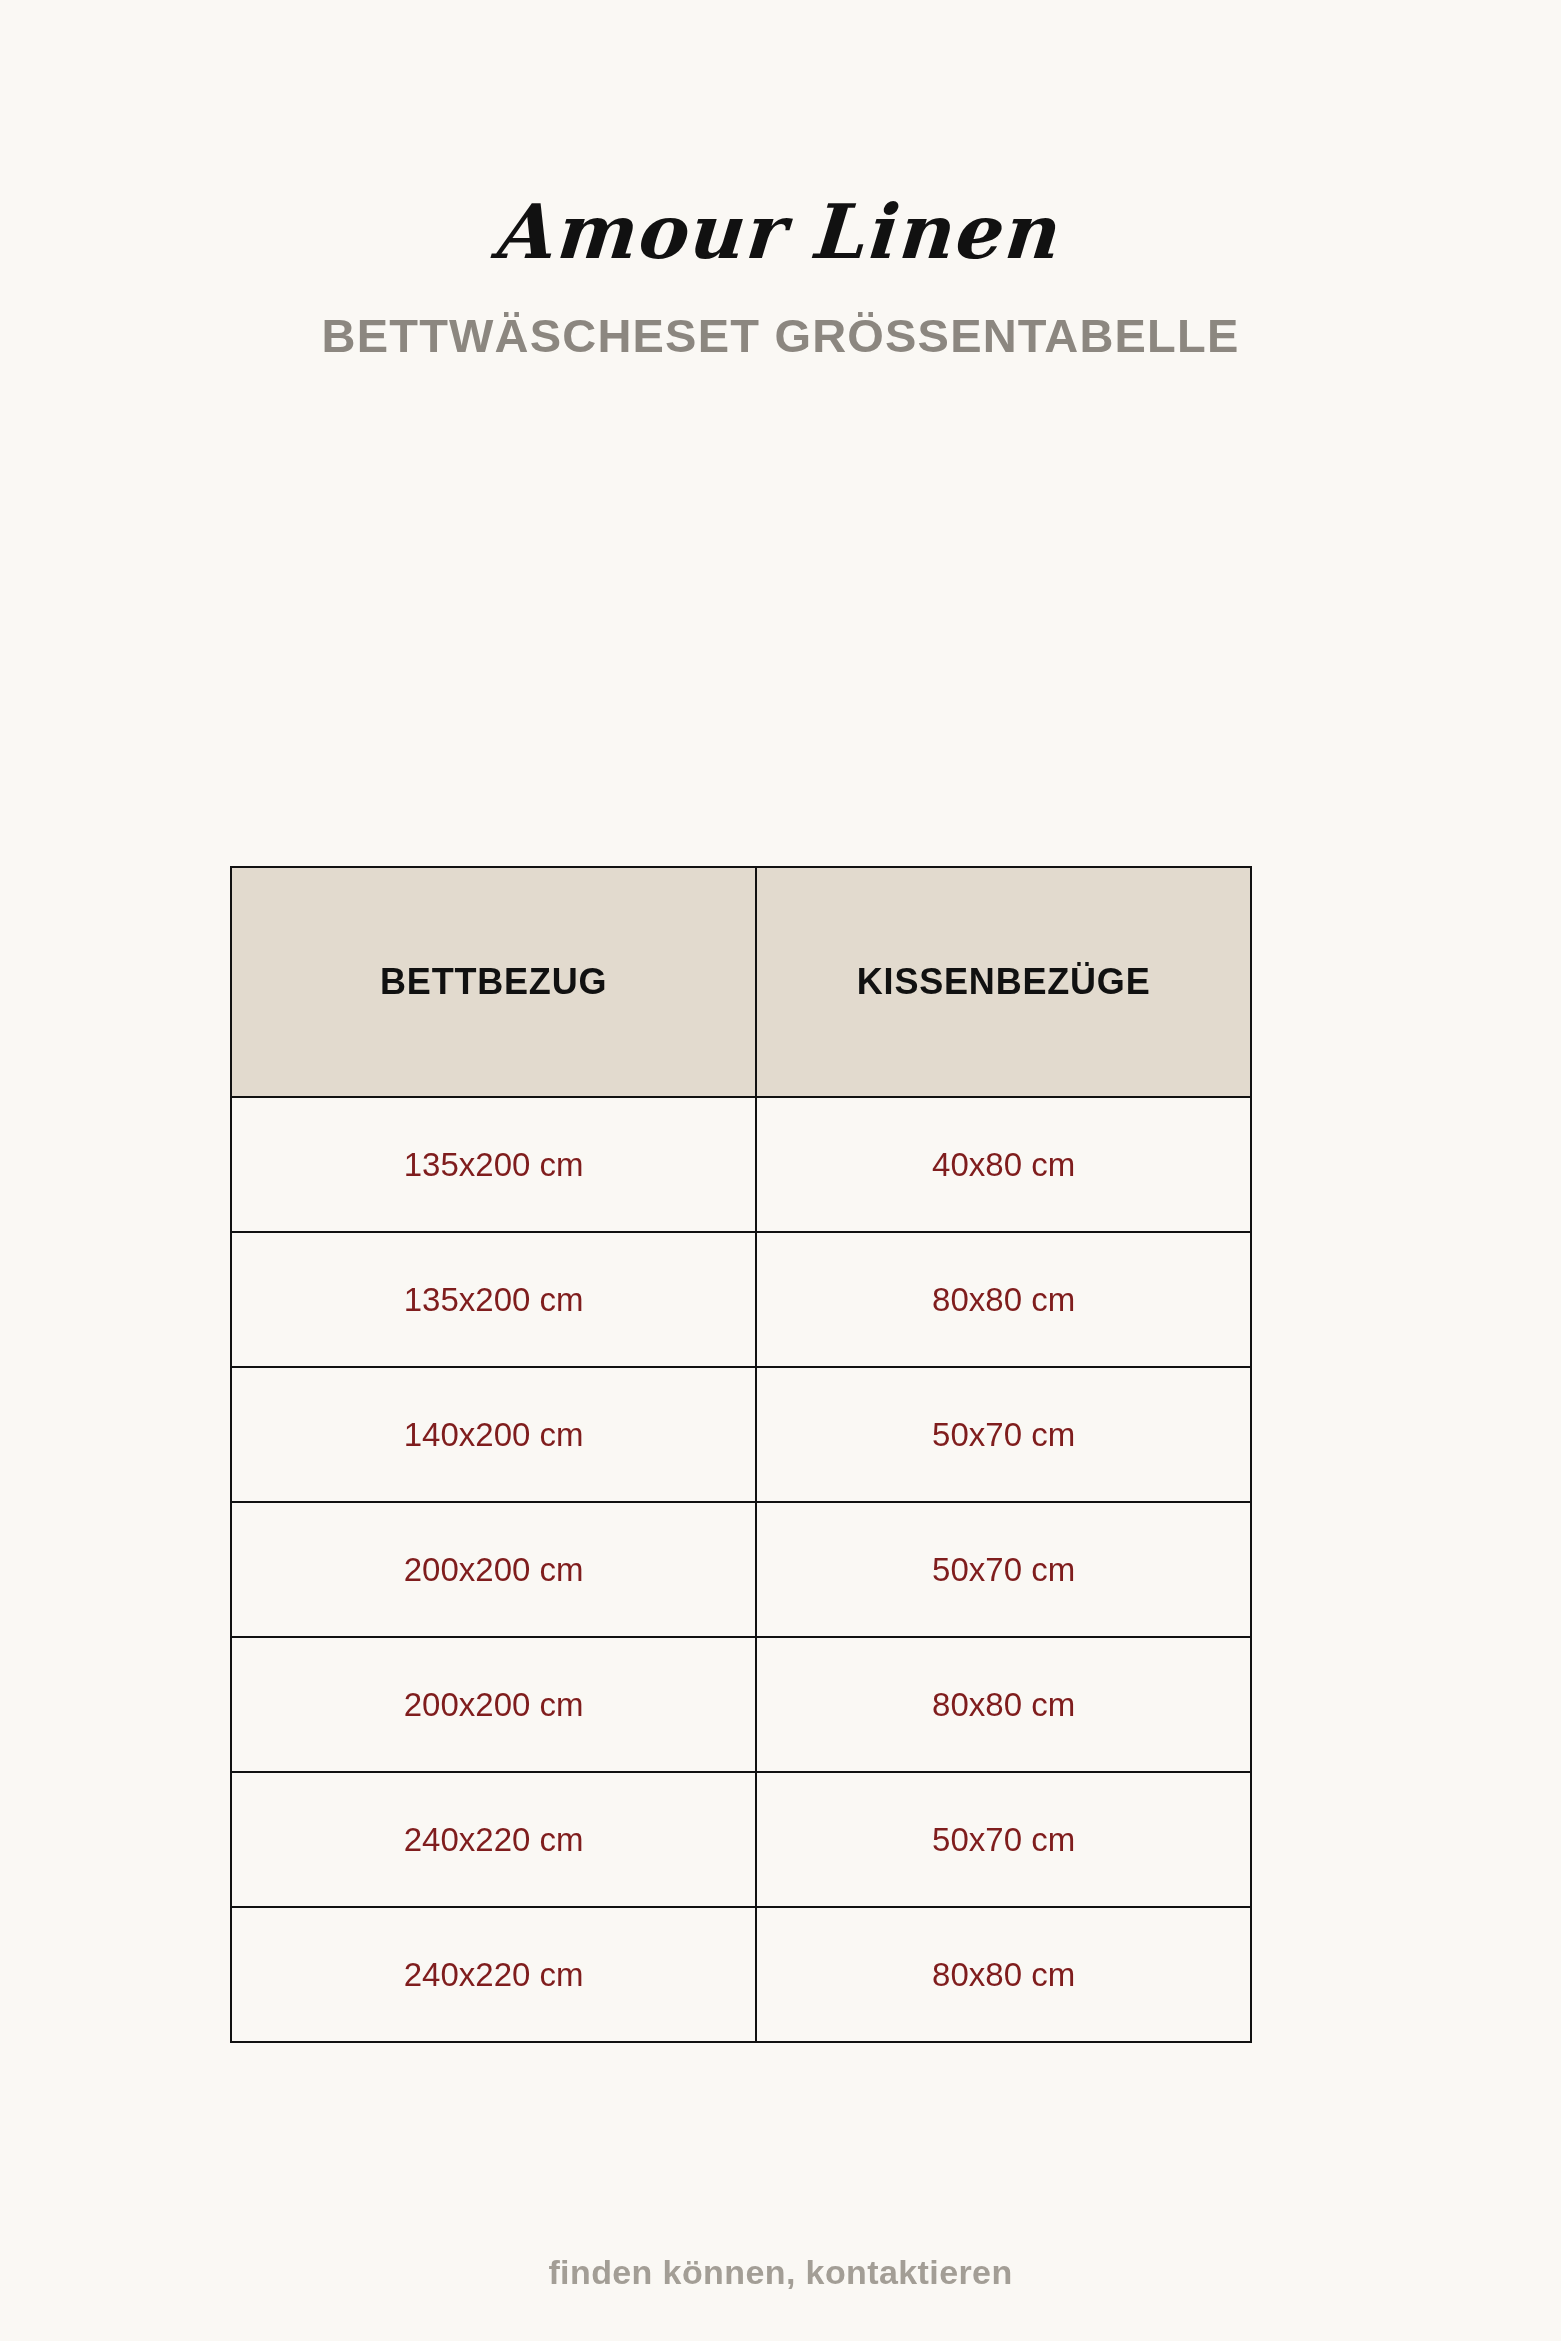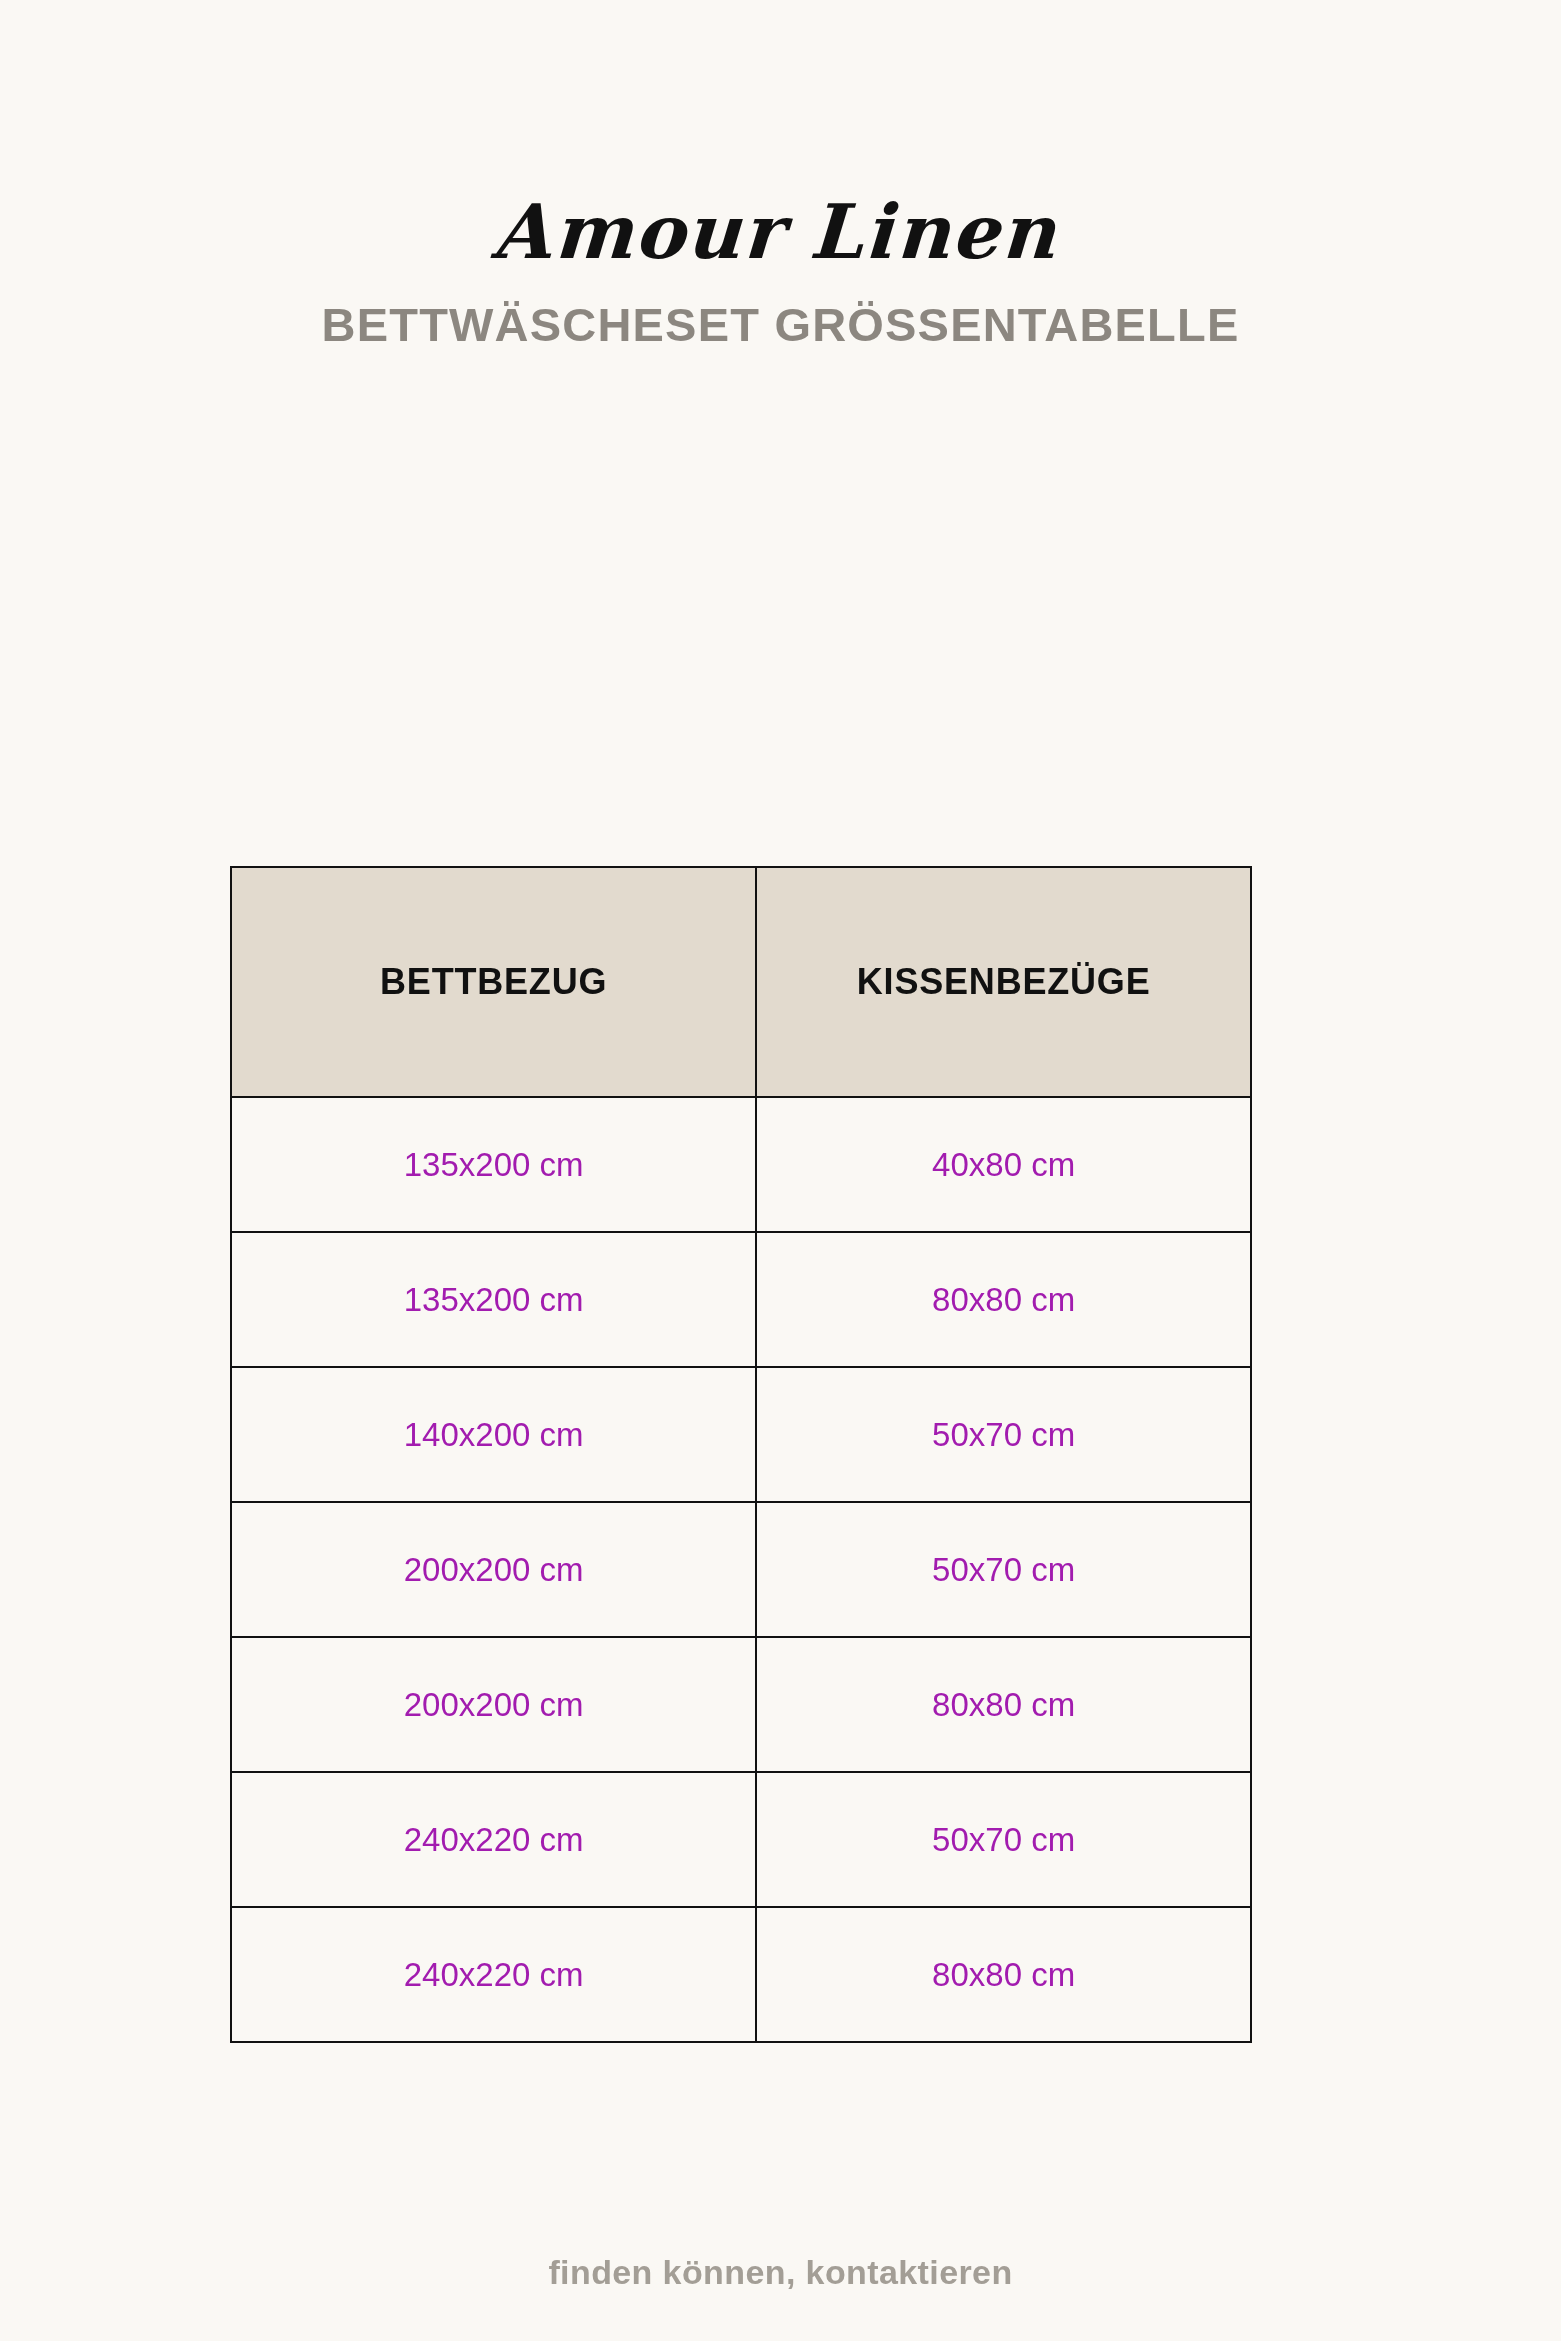--- a/index.html
+++ b/index.html
@@ -29,21 +29,21 @@
     font-style: italic;
     font-weight: bold;
     font-size: 75px;
     letter-spacing: 1.6px;
     color: #111111;
     line-height: 1;
     transform: skewX(-6deg);
   }
   .subtitle {
     text-align: center;
-    margin-top: 27px;
+    margin-top: 38px;
     font-family: "Liberation Sans", sans-serif;
     font-weight: bold;
     font-size: 47px;
     letter-spacing: 1.2px;
     color: #8c8780;
   }
 
   
   .table-wrap {
     position: absolute;
@@ -67,21 +67,21 @@
     height: 226px;
     font-size: 36px;
     font-weight: bold;
     letter-spacing: 0.8px;
     color: #111111;
   }
   table.size-table td {
     height: 131px;
     font-size: 33px;
     font-weight: normal;
-    color: #a21caf;
+    color: #7f1d1d;
     background: #faf8f4;
   }
   table.size-table col.c1 { width: 51.5%; }
   table.size-table col.c2 { width: 48.5%; }
 
   
   .footer-note {
     position: absolute;
     left: 0;
     right: 0;

